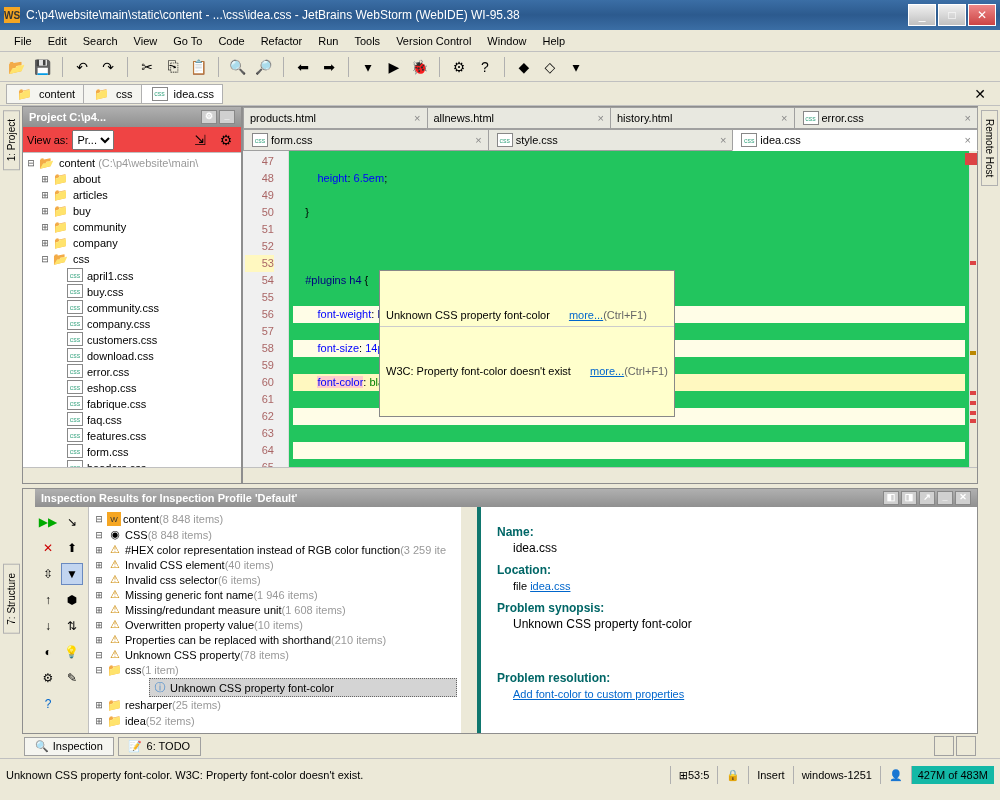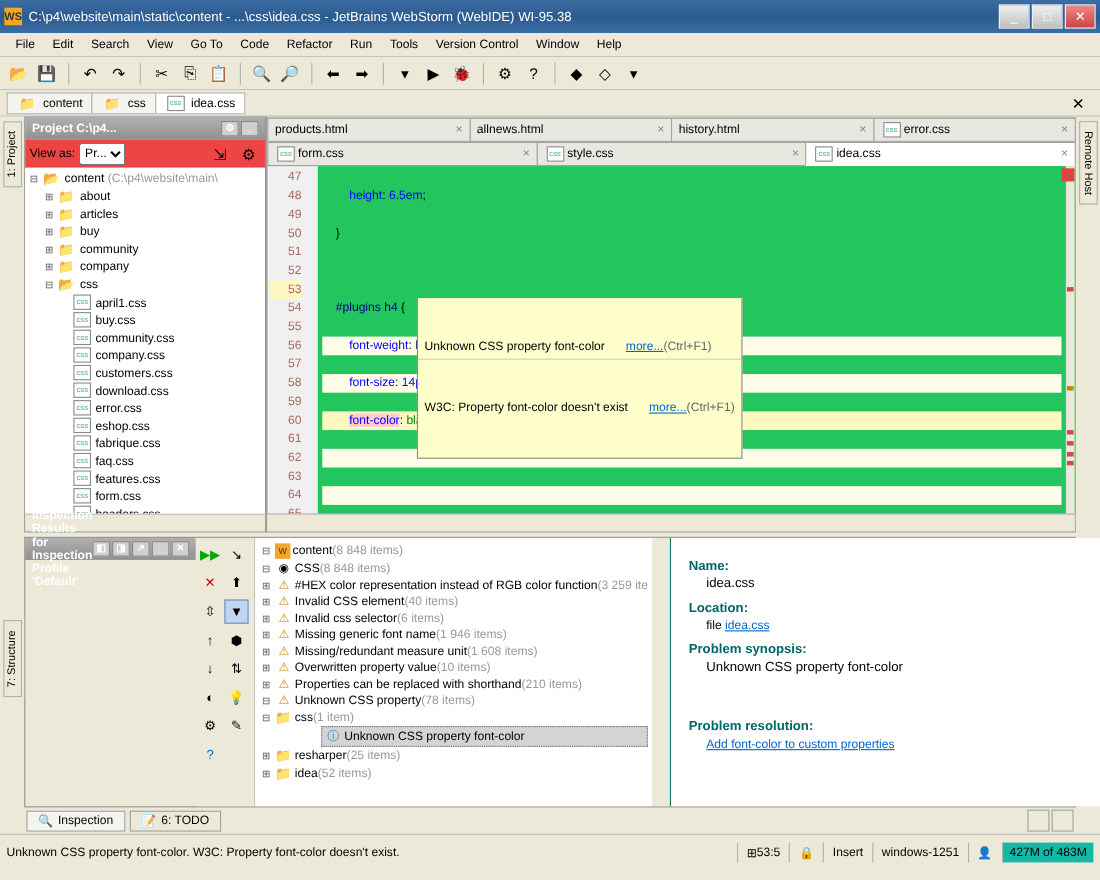--- a/index.html
+++ b/index.html
@@ -80,35 +80,35 @@
 .marker-top { position: absolute; top: 2px; right: 0; width: 12px; height: 12px; background: #d44; }
 
 
 .tooltip { position: absolute; left: 90px; top: 119px; background: #ffffcc; border: 1px solid #888; font-size: 11px; z-index: 10; }
 .tooltip-row { padding: 2px 6px; border-bottom: 1px solid #ccc; }
 .tooltip-row:last-child { border-bottom: none; }
 .tooltip a { color: #0066cc; text-decoration: underline; margin-left: 16px; }
 .tooltip-hint { color: #666; }
 
 
-.inspection { height: 246px; display: flex; flex-direction: row; border: 1px solid #8e8e8e; margin: 4px 22px 0 22px; }
+.inspection { height: 246px; display: flex; flex-direction: column; border: 1px solid #8e8e8e; margin: 4px 22px 0 22px; padding-left: 12px; }
 .insp-body { flex: 1; display: flex; }
 .insp-toolbar { width: 54px; background: #ece9d8; border-right: 1px solid #c0c0c0; display: flex; flex-direction: column; padding: 4px 2px; }
 .insp-tb-row { display: flex; gap: 2px; margin-bottom: 4px; }
 .insp-tb-btn { width: 22px; height: 22px; border: 1px solid transparent; display: flex; align-items: center; justify-content: center; cursor: pointer; font-size: 12px; }
 .insp-tb-btn.active { background: #c2d5f0; border: 1px solid #6a8ac0; }
 .insp-tree { flex: 1; background: white; overflow: auto; padding: 4px; }
 .insp-node { display: flex; align-items: center; padding: 1px 0; cursor: pointer; white-space: nowrap; }
 .insp-node.selected { background: #d4d4d4; border: 1px dotted #666; }
 .insp-icon { width: 16px; margin: 0 2px; text-align: center; }
 .warn-icon::before { content: "⚠"; color: #c80; }
 .info-icon::before { content: "ⓘ"; color: #48c; }
 .app-icon { width: 14px; height: 14px; background: #f5a623; font-size: 8px; color: #333; display: inline-flex; align-items: center; justify-content: center; }
 .insp-count { color: #999; }
-.insp-detail { width: 420px; background: white; border-left: 1px solid #0f766e; padding: 10px 16px; overflow: auto; }
+.insp-detail { width: 500px; background: white; border-left: 4px solid #0f766e; padding: 10px 16px; overflow: auto; }
 .detail-label { color: #006666; font-weight: bold; margin-top: 8px; font-size: 12px; }
 .detail-value { margin-left: 16px; margin-top: 2px; font-size: 12px; }
 .detail-value a { color: #0066cc; text-decoration: underline; }
 .insp-scroll { width: 16px; background: #ece9d8; }
 
 
 .bottom-tabs { height: 24px; display: flex; align-items: center; padding: 2px 24px; gap: 4px; }
 .bot-tab { padding: 2px 10px; border: 1px solid #a0a0a0; background: #ece9d8; cursor: pointer; display: flex; align-items: center; gap: 4px; font-size: 11px; }
 .bot-tab.active { background: #f5f5f0; }
 .bottom-right { margin-left: auto; display: flex; gap: 2px; }

